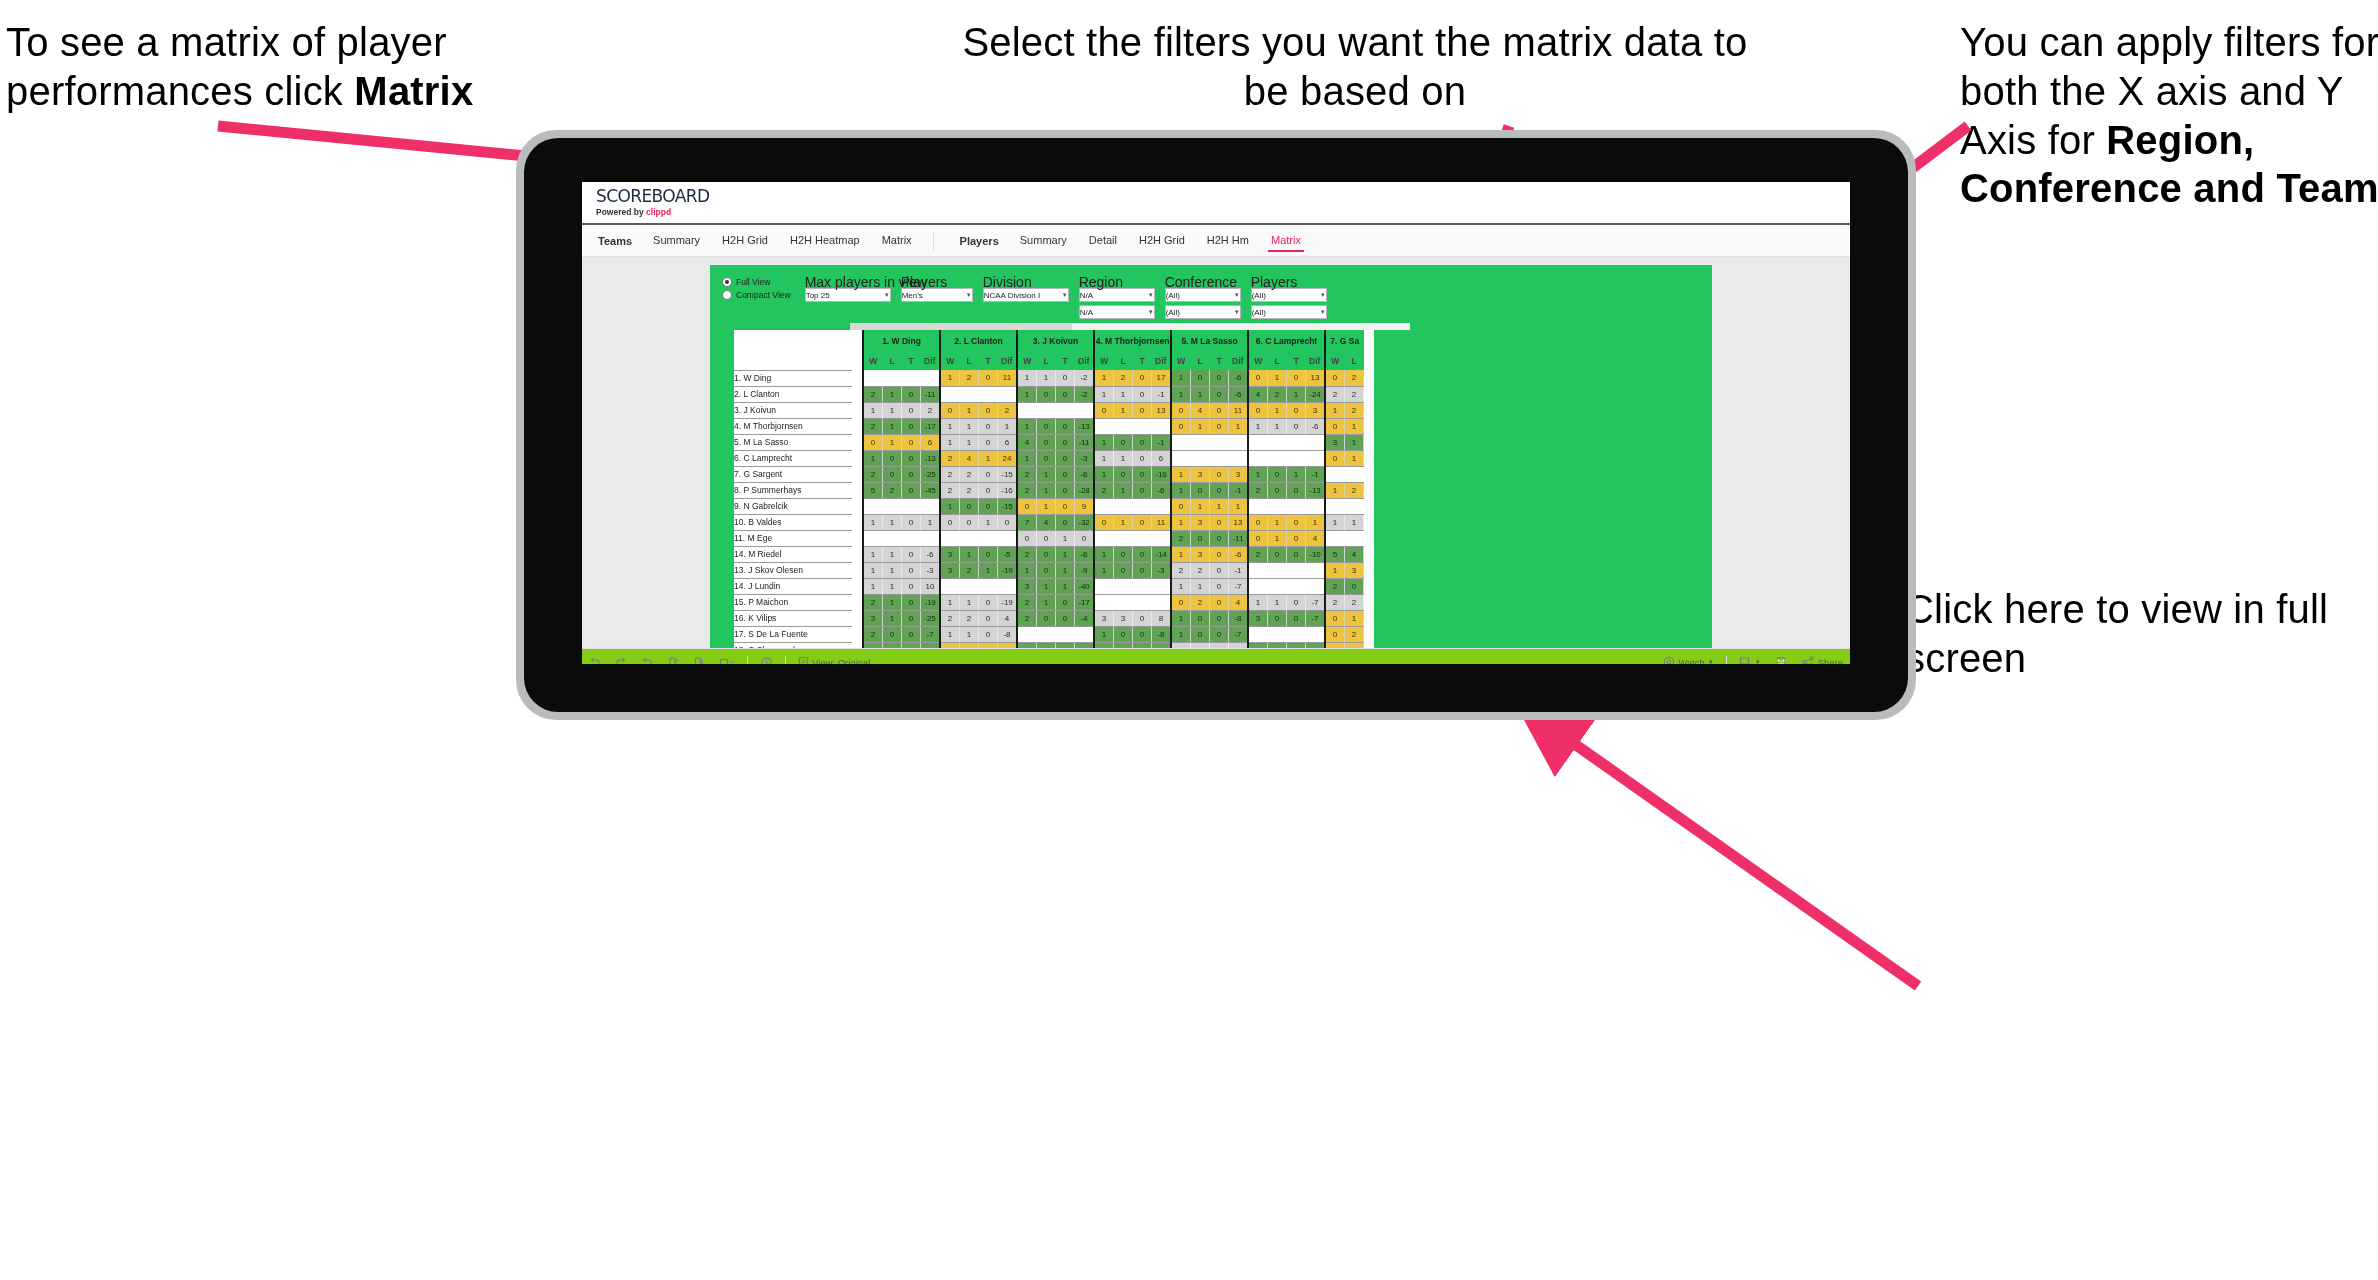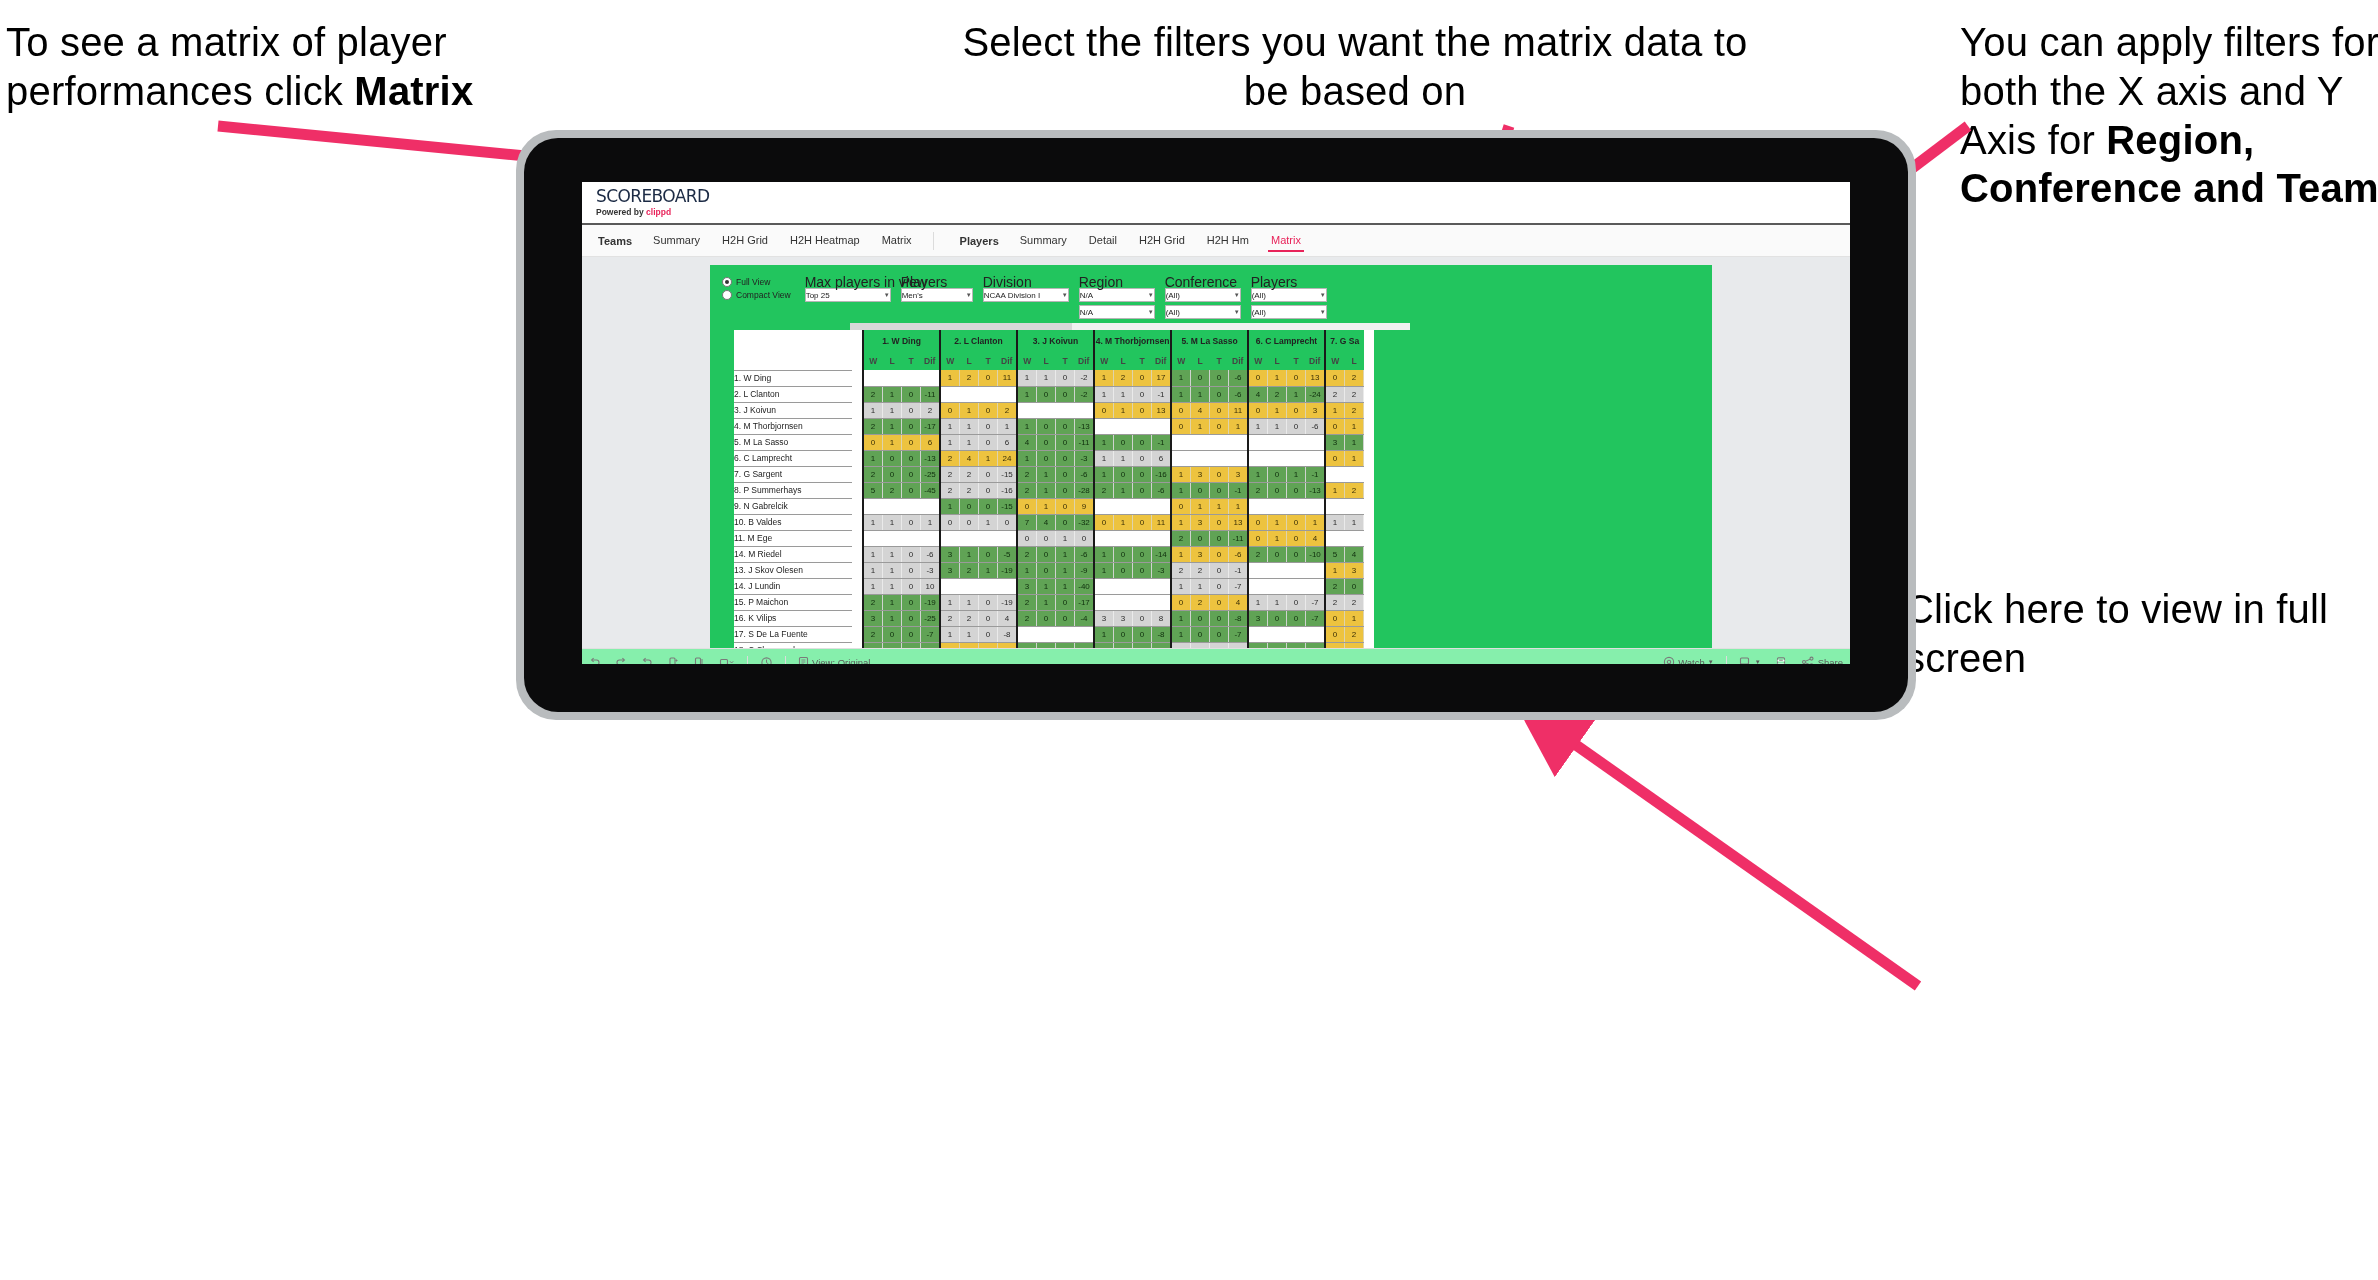--- a/index.html
+++ b/index.html
@@ -74,21 +74,21 @@
   .cell.bl{border-left:2px solid #1a1a1a;}
   .cell.g{background:#60a355;color:#0f2f0d;border-right:1px solid #cfd3cf;}
   .cell.y{background:#edc33f;color:#3a2f06;border-right:1px solid #ded3ad;}
   .cell.n{background:#d4d4d4;color:#2b2b2b;border-right:1px solid #eaeaea;}
   .cell.e{background:#fff;border-right:1px solid #fff;}
   .tailcol{width:10px;background:#fff;}
   #hscroll{position:absolute;left:140px;top:58px;width:560px;height:7px;background:#f1f1f1;}
   #hscroll i{display:block;width:222px;height:7px;background:#d8d8d8;}
 
   
-  #toolbar{position:absolute;left:0;right:0;bottom:0;height:26px;background:#86efac;border-top:1px solid #e0e0e0;
+  #toolbar{position:absolute;left:0;right:0;bottom:0;height:26px;background:#84cc16;border-top:1px solid #e0e0e0;
            display:flex;align-items:center;font-size:9.5px;color:#5a5a5a;}
   .tb{padding:0 7px;display:flex;align-items:center;gap:3px;}
   .tb svg{display:block;}
   .tbsep{width:1px;height:13px;background:#dcdcdc;margin:0 5px;}
   .spring{flex:1;}
 </style>
 </head>
 <body>
 
 <div class="anno" id="anno-matrix"><span>To see a matrix of player performances click </span><b>Matrix</b></div>

